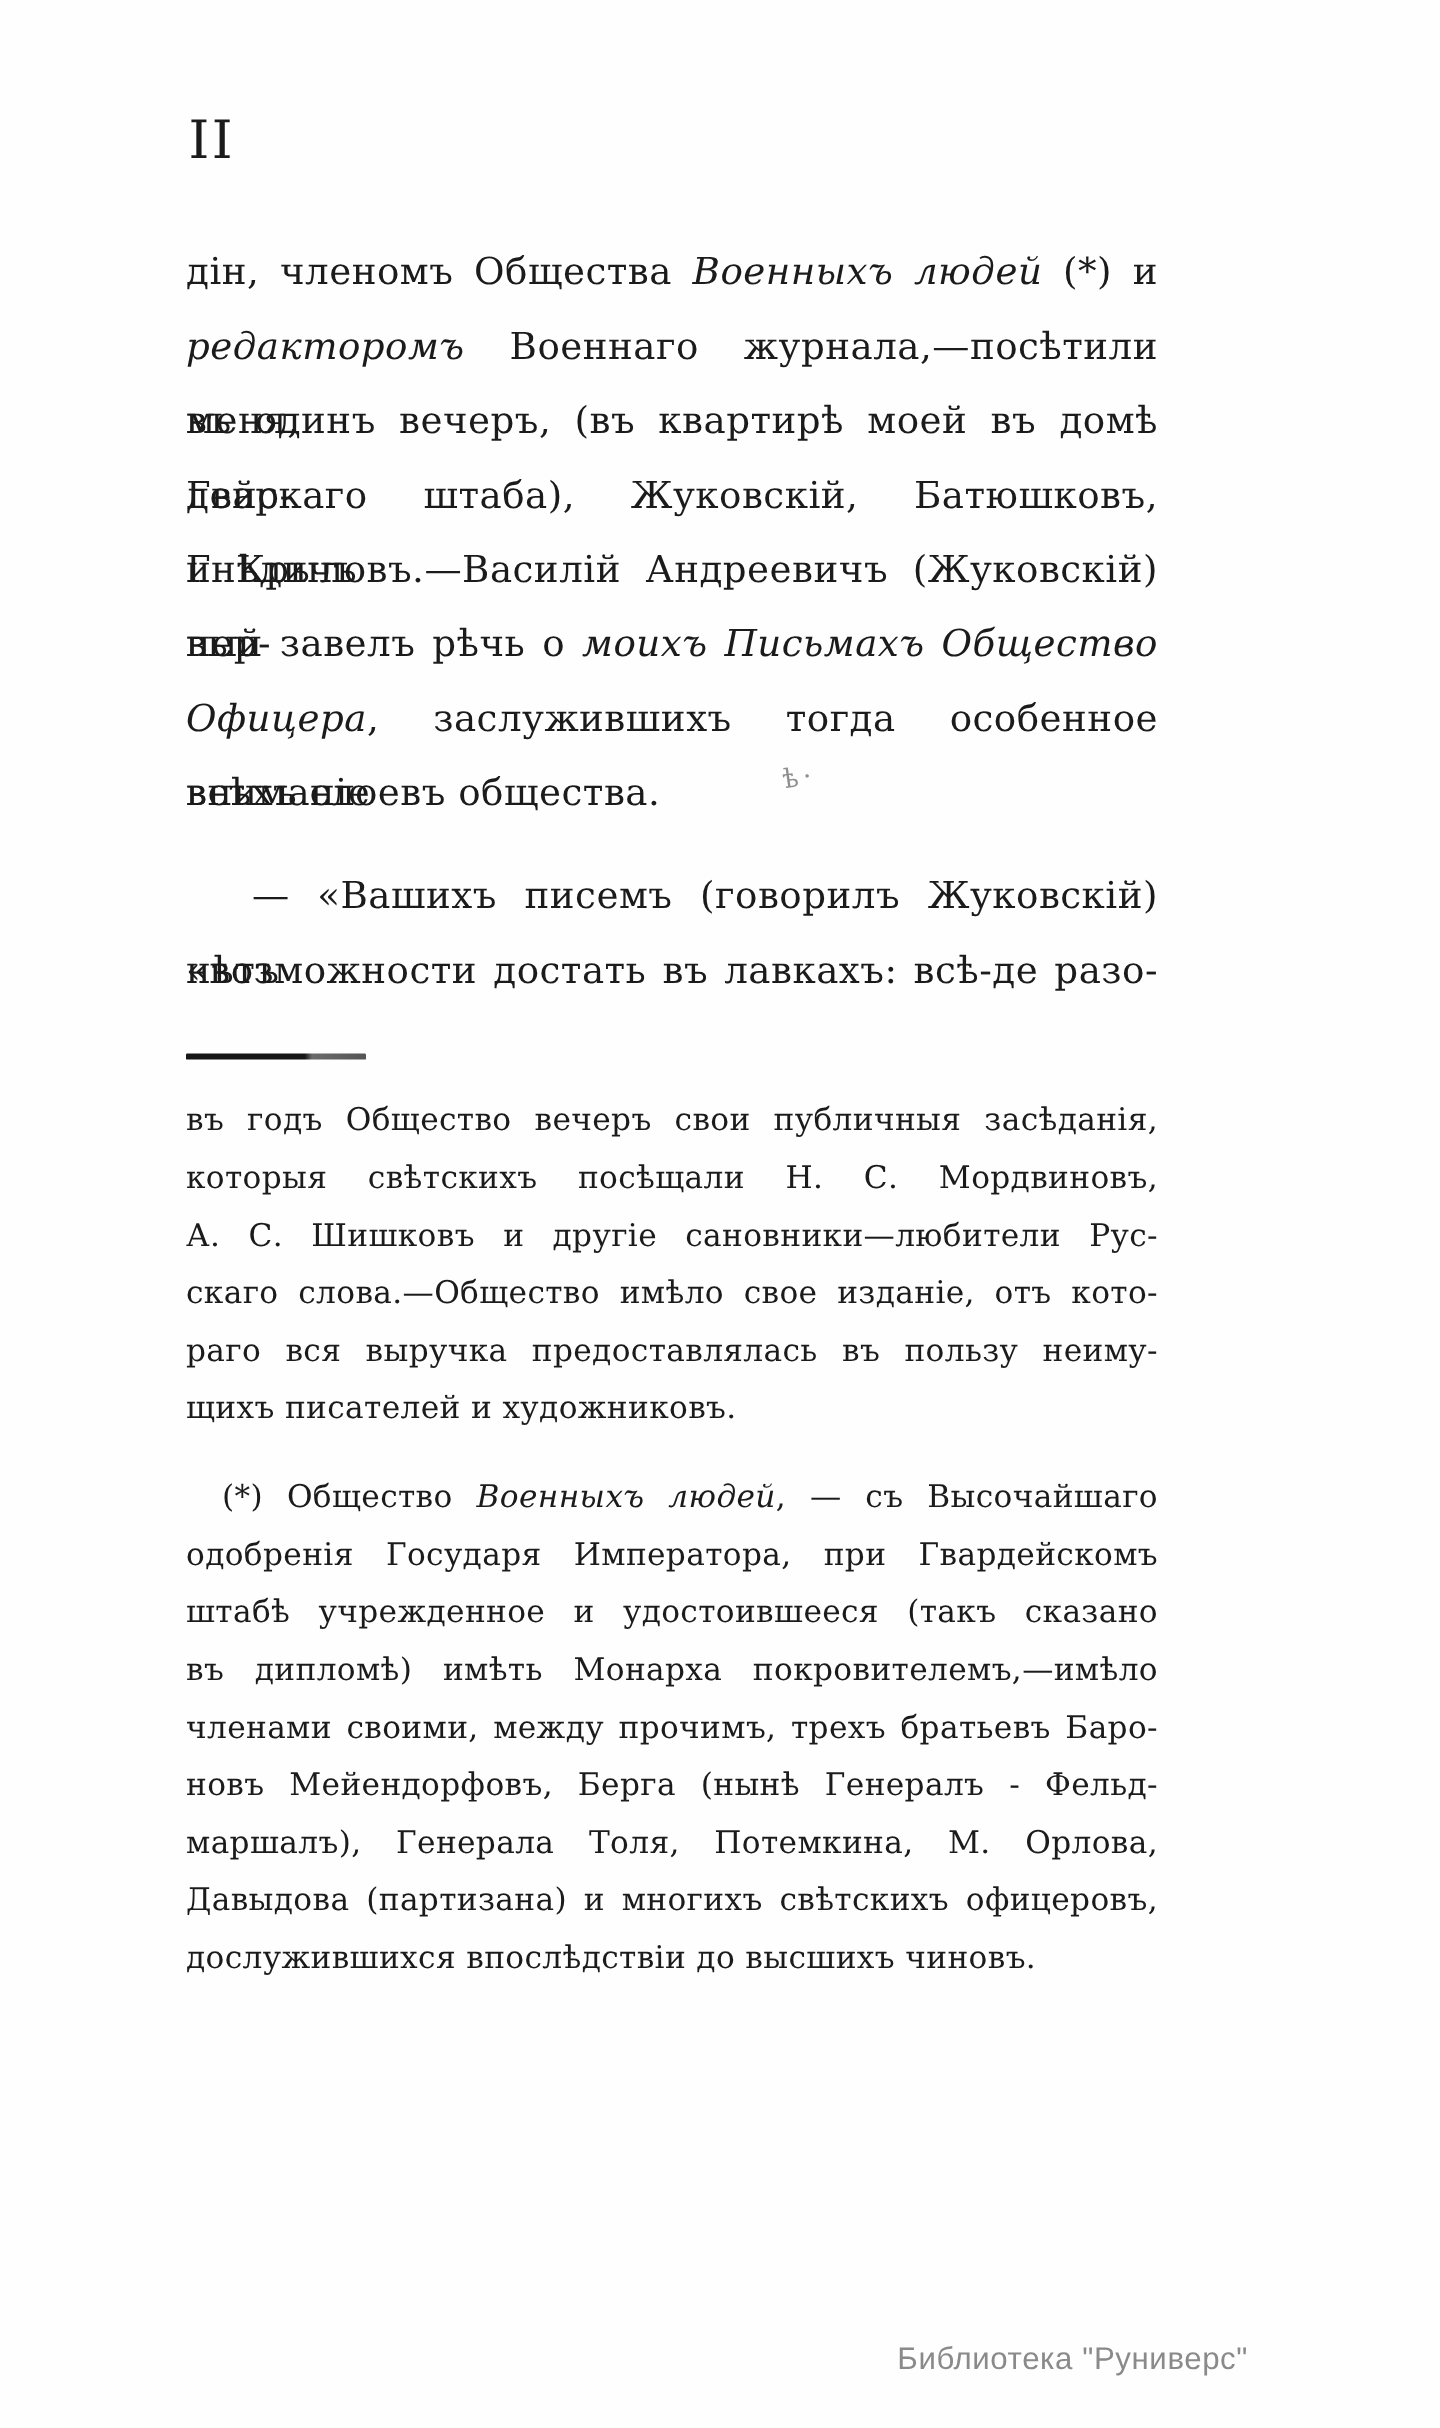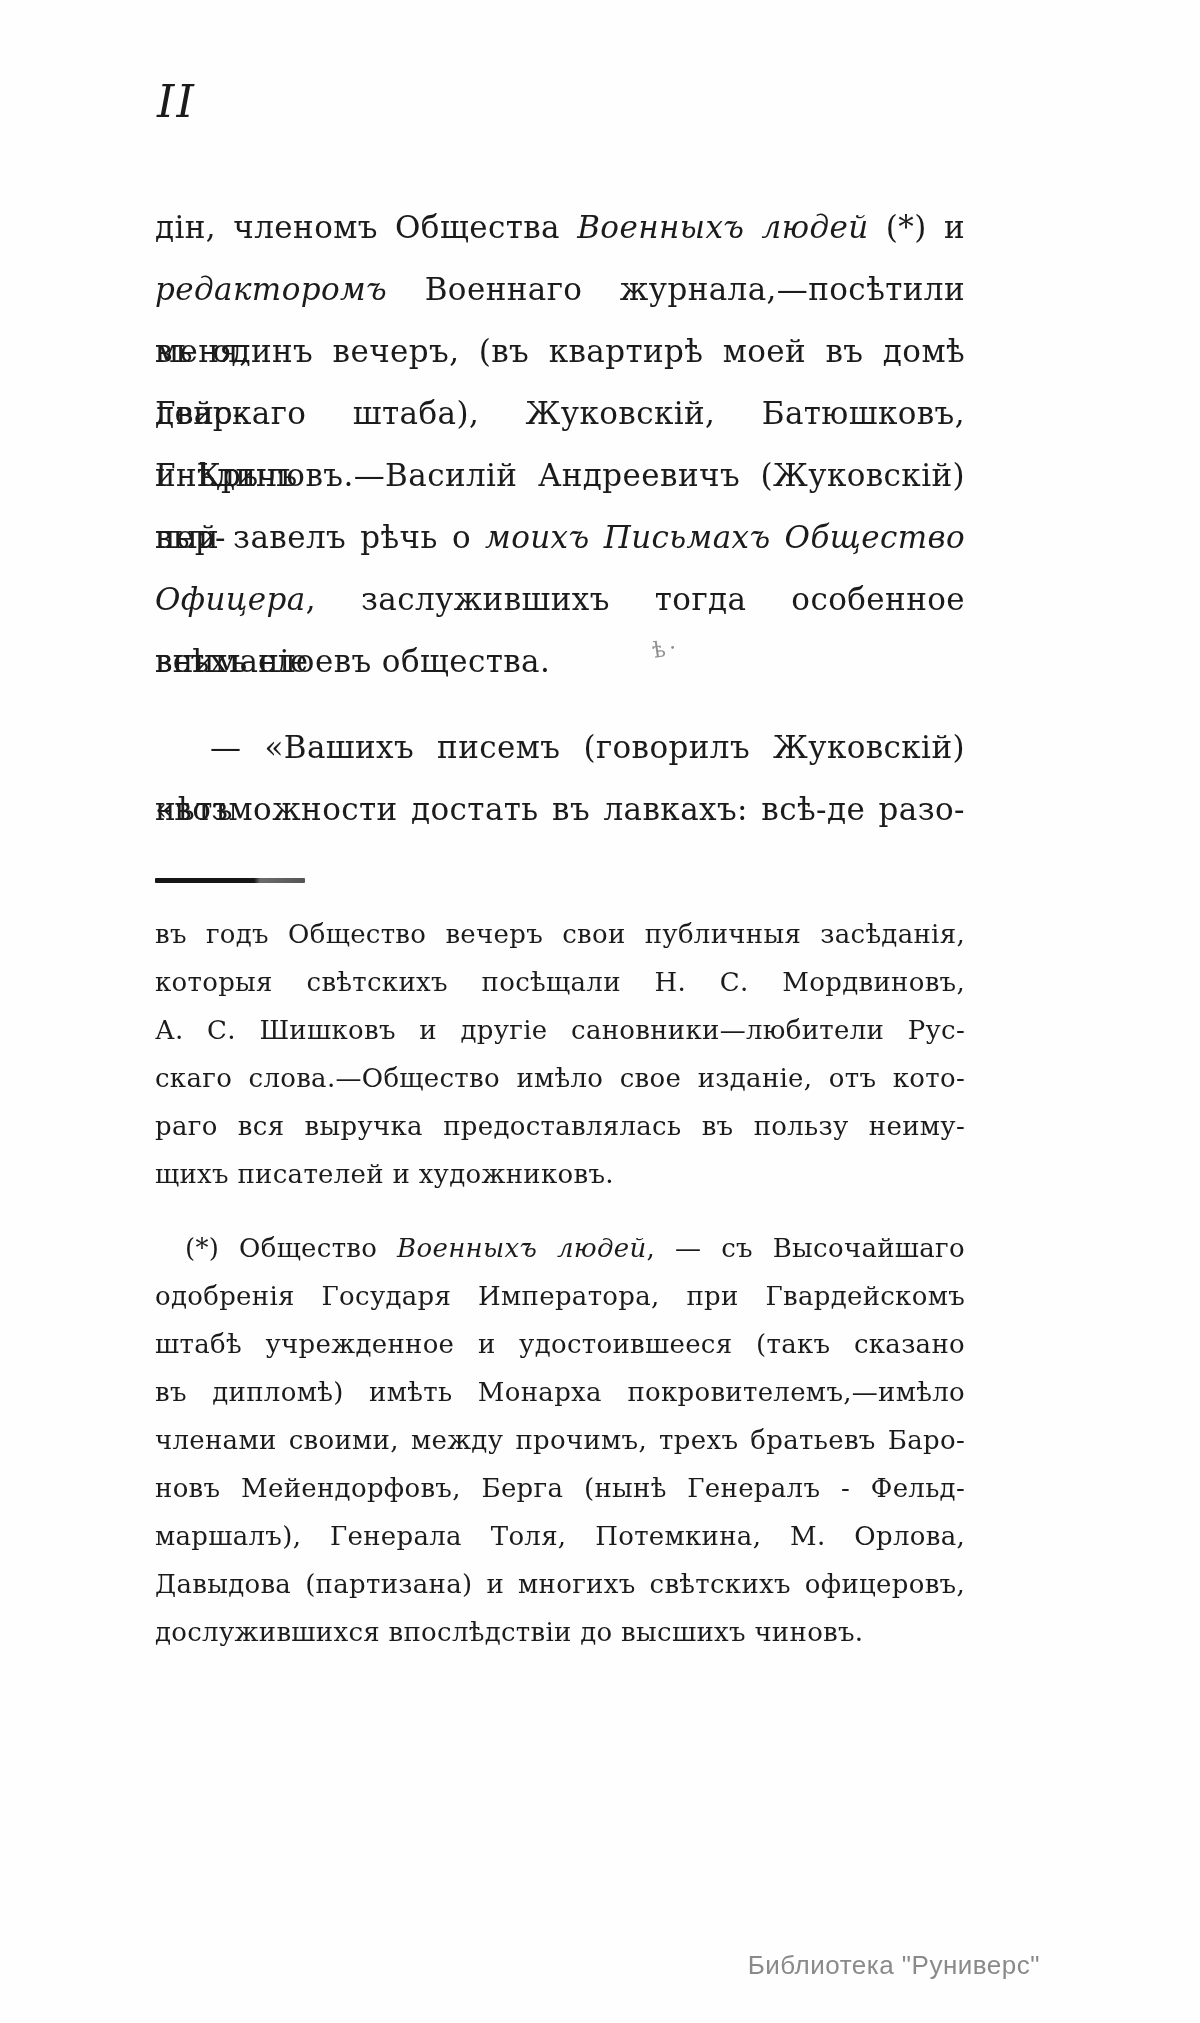--- a/index.html
+++ b/index.html
@@ -2,22 +2,22 @@
 <html><head>
 <meta charset="utf-8">
 <style>
   html,body{margin:0;padding:0;background:#ffffff;}
   body{
     width:1200px;height:2023px;position:relative;overflow:hidden;
     font-family:"DejaVu Serif",serif;color:#1b1b1b;
   }
   .page{position:absolute;inset:0;background:#fefefe;}
   .pagenum{
-    position:absolute;left:157px;top:76px;
-    font-size:44px;font-weight:normal;letter-spacing:2px;font-style:italic;
+    position:absolute;left:157px;top:92px;
+    font-size:44px;font-weight:normal;letter-spacing:2px;
   }
   .textblock{position:absolute;left:155px;width:810px;}
   .main .tline{
     font-size:31px;line-height:62px;height:62px;
     letter-spacing:0.4px;
     text-align:justify;text-align-last:justify;
     white-space:normal;
   }
   .fn .tline{
     font-size:26px;line-height:48px;height:48px;

